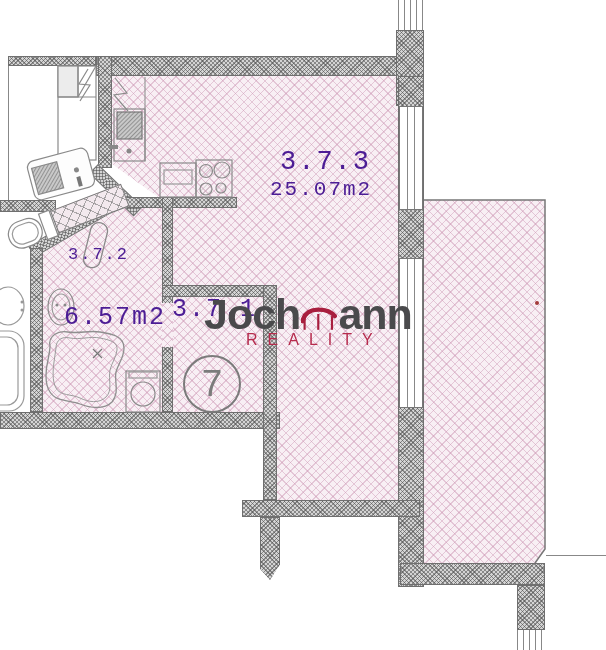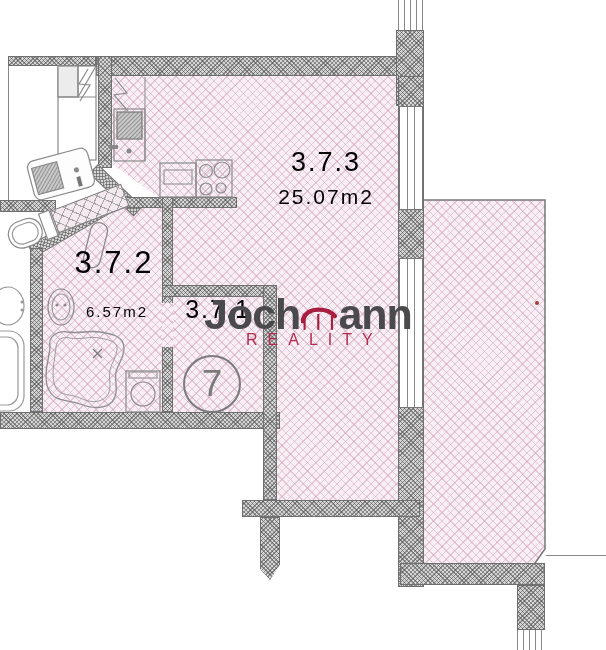--- a/index.html
+++ b/index.html
@@ -14,22 +14,22 @@
   
   .wall{background-color:#d4d4d4;
     background-image:
       repeating-linear-gradient(45deg, rgba(75,75,75,.55) 0 1px, transparent 1px 3px),
       repeating-linear-gradient(-45deg, rgba(75,75,75,.55) 0 1px, transparent 1px 3px);
     border:1px solid #6f6f6f;}
   .window{background:#fff;border:1px solid #777;}
   .wline{position:absolute;top:0;bottom:0;width:1px;background:#888;}
   .pipes-v{background-image:repeating-linear-gradient(90deg,#888 0 1px,transparent 1px 6px);}
   .thinline{background:#888;}
-  .label{position:absolute;color:#000000;text-align:center;letter-spacing:2px;
-         font-family:Liberation Sans, sans-serif;white-space:nowrap;z-index:7;}
+  .label{position:absolute;color:#4c1d95;text-align:left;letter-spacing:2px;
+         font-family:Liberation Mono, monospace;white-space:nowrap;z-index:7;}
   .door-leaf{background-color:#f3e9ee;
     background-image:
       repeating-linear-gradient(45deg, rgba(120,120,120,.6) 0 1px, transparent 1px 8px),
       repeating-linear-gradient(-45deg, rgba(120,120,120,.6) 0 1px, transparent 1px 8px);
     border:1px solid #777;}
   #unit-circle{border:2px solid #7b7b7b;border-radius:50%;color:#7b7b7b;
     display:flex;align-items:center;justify-content:center;
     font-size:37px;font-weight:400;z-index:7;}
   #watermark{display:flex;align-items:flex-end;z-index:9;
     color:#4a4a4c;font-weight:700;font-size:43px;letter-spacing:-1px;line-height:1;}
@@ -184,24 +184,24 @@
     <g stroke="#9a9a9a" fill="none" stroke-width="1.2">
       <rect x="-26" y="331" width="50" height="80" rx="15"></rect>
       <rect x="-20" y="337" width="38" height="68" rx="11"></rect>
     </g>
 
     <polyline points="424,200 545,200 545,549 535,563" fill="none" stroke="#777" stroke-width="1.5"></polyline>
     <circle cx="537" cy="303" r="2" fill="#a33b3b"></circle>
   </svg>
 
   <div class="label" style="left:280px;top:147px;width:92px;font-size:27px;">3.7.3</div>
-  <div class="label" style="left:270px;top:185px;width:112px;font-size:21px;">25.07m2</div>
-
-  <div class="label" style="left:68px;top:245px;width:92px;font-size:31px;">3.7.2</div>
-  <div class="label" style="left:64px;top:303px;width:106px;font-size:15px;">6.57m2</div>
+  <div class="label" style="left:270px;top:178px;width:112px;font-size:21px;">25.07m2</div>
+
+  <div class="label" style="left:68px;top:245px;width:92px;font-size:17px;">3.7.2</div>
+  <div class="label" style="left:64px;top:303px;width:106px;font-size:25px;">6.57m2</div>
 
   <div class="label" style="left:172px;top:295px;width:92px;font-size:25px;">3.7.1</div>
 
 
   <div id="unit-circle" class="abs" style="left:183px;top:355px;width:58px;height:58px;">
     <span>7</span>
   </div>
 
   <div id="watermark" class="abs" style="left:204px;top:293px;">
     <span>Joch</span>

